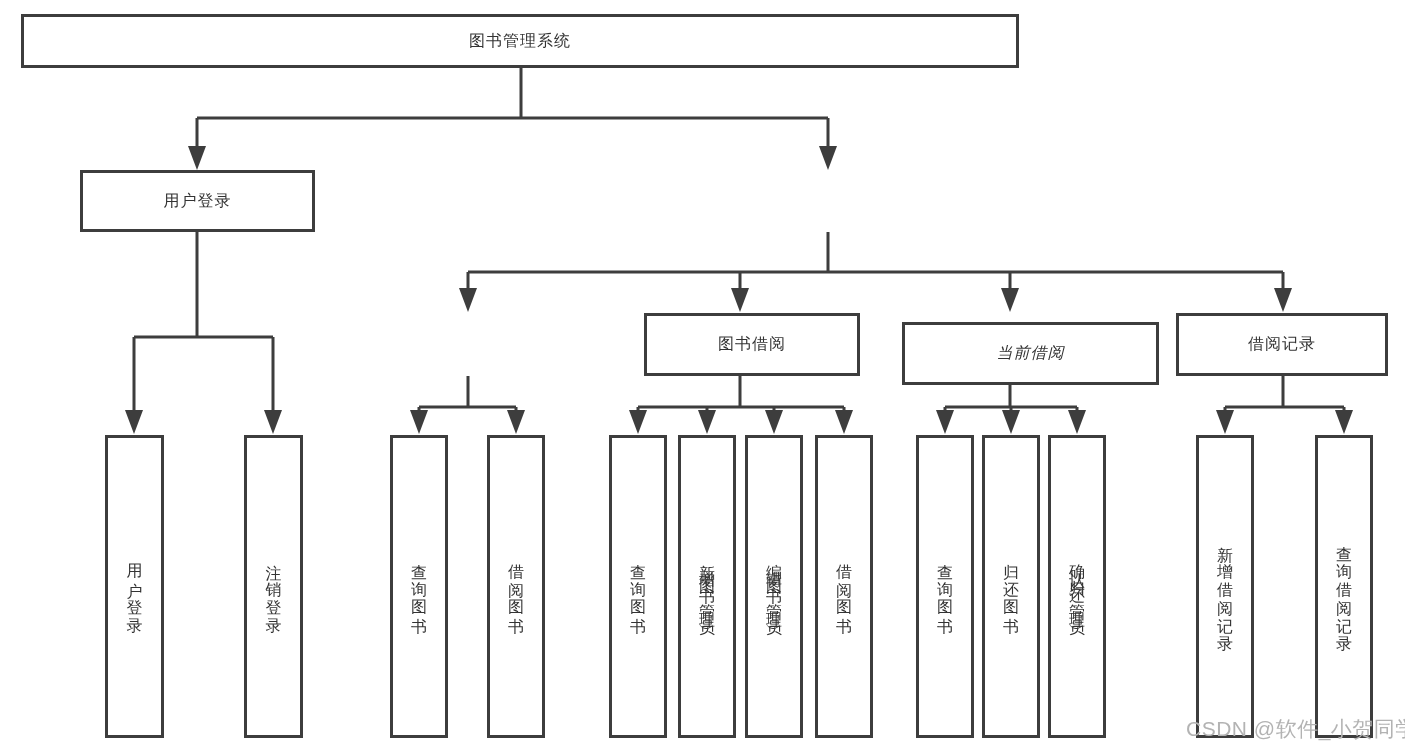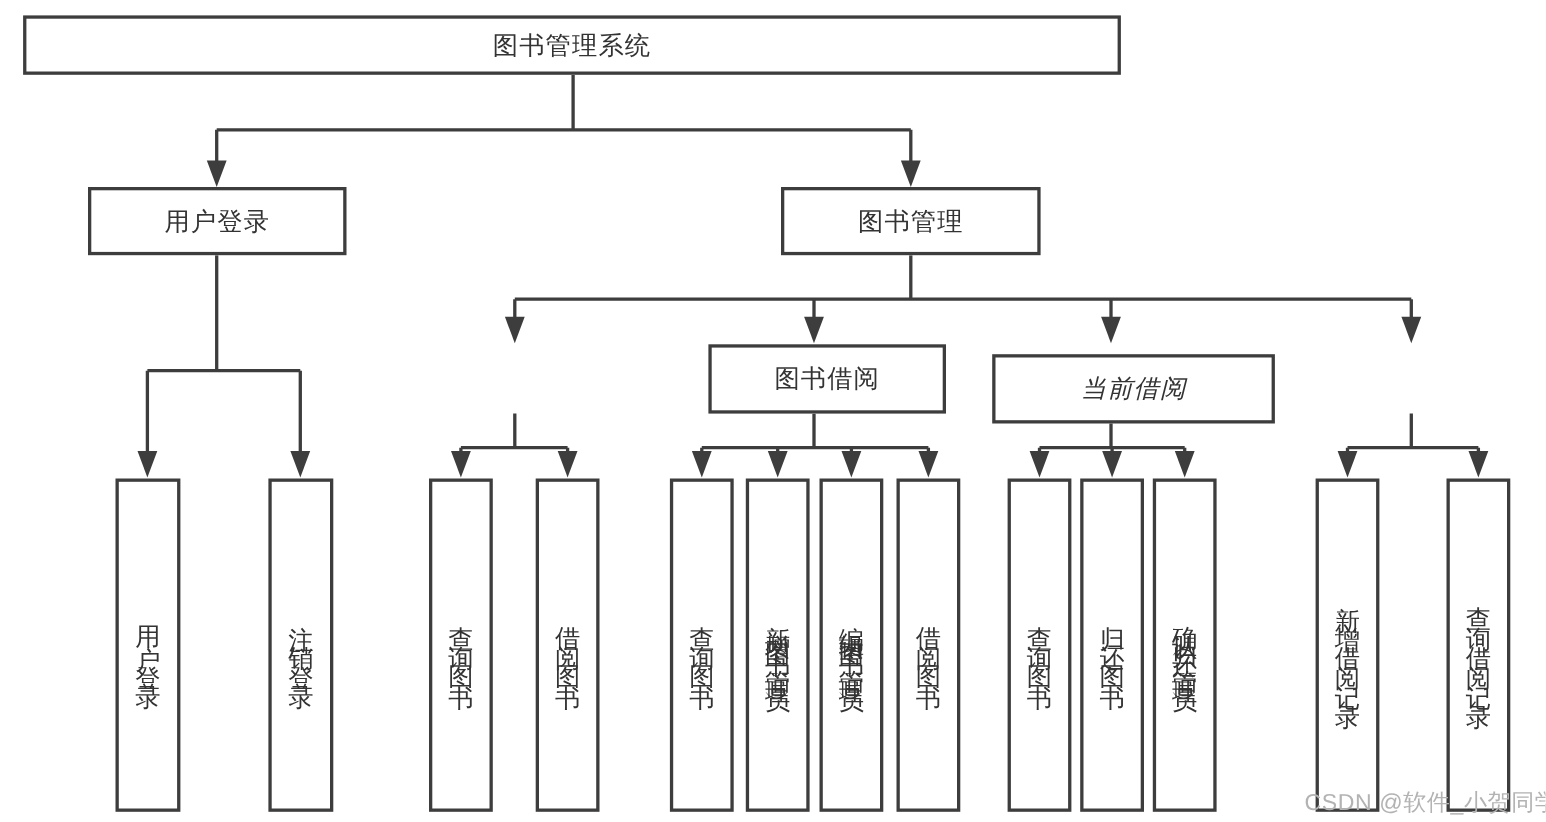--- a/index.html
+++ b/index.html
@@ -18,21 +18,21 @@
   .canvas{position:relative;width:1405px;height:747px;background:var(--background);}
   .connectors{position:absolute;left:0;top:0;color:var(--line);z-index:1;}
   .box{
     position:absolute;
     background:#fff;
     border:3px solid var(--line);
     display:flex;align-items:center;justify-content:center;
     z-index:2;
   }
   .box span{
-    font-size:23px;
+    font-size:16px;
     color:var(--text);
     letter-spacing:1px;
     white-space:nowrap;
   }
   .leaf span{
     writing-mode:vertical-rl;
     text-orientation:mixed;
     letter-spacing:18px;
     white-space:normal;
     line-height:1;
@@ -93,29 +93,29 @@
     </g>
   </svg>
 
   <div class="box" style="left:21px;top:14px;width:998px;height:54px;">
     <span>图书管理系统</span>
   </div>
 
   <div class="box" style="left:80px;top:170px;width:235px;height:62px;">
     <span>用户登录</span>
   </div>
-  <div class="box" style="left:710px;top:170px;width:236px;height:62px;">
-    <span>图书管理</span>
-  </div>
 
   <div class="box" style="left:644px;top:313px;width:216px;height:63px;">
     <span>图书借阅</span>
   </div>
   <div class="box" style="left:902px;top:322px;width:257px;height:63px;font-style:italic;">
     <span>当前借阅</span>
+  </div>
+  <div class="box" style="left:1176px;top:313px;width:212px;height:63px;">
+    <span>借阅记录</span>
   </div>
 
   <div class="box leaf" style="left:105px;top:435px;width:59px;height:303px;">
     <span>用户登录</span>
   </div>
   <div class="box leaf" style="left:244px;top:435px;width:59px;height:303px;">
     <span>注销登录</span>
   </div>
 
   <div class="box leaf" style="left:390px;top:435px;width:58px;height:303px;">

